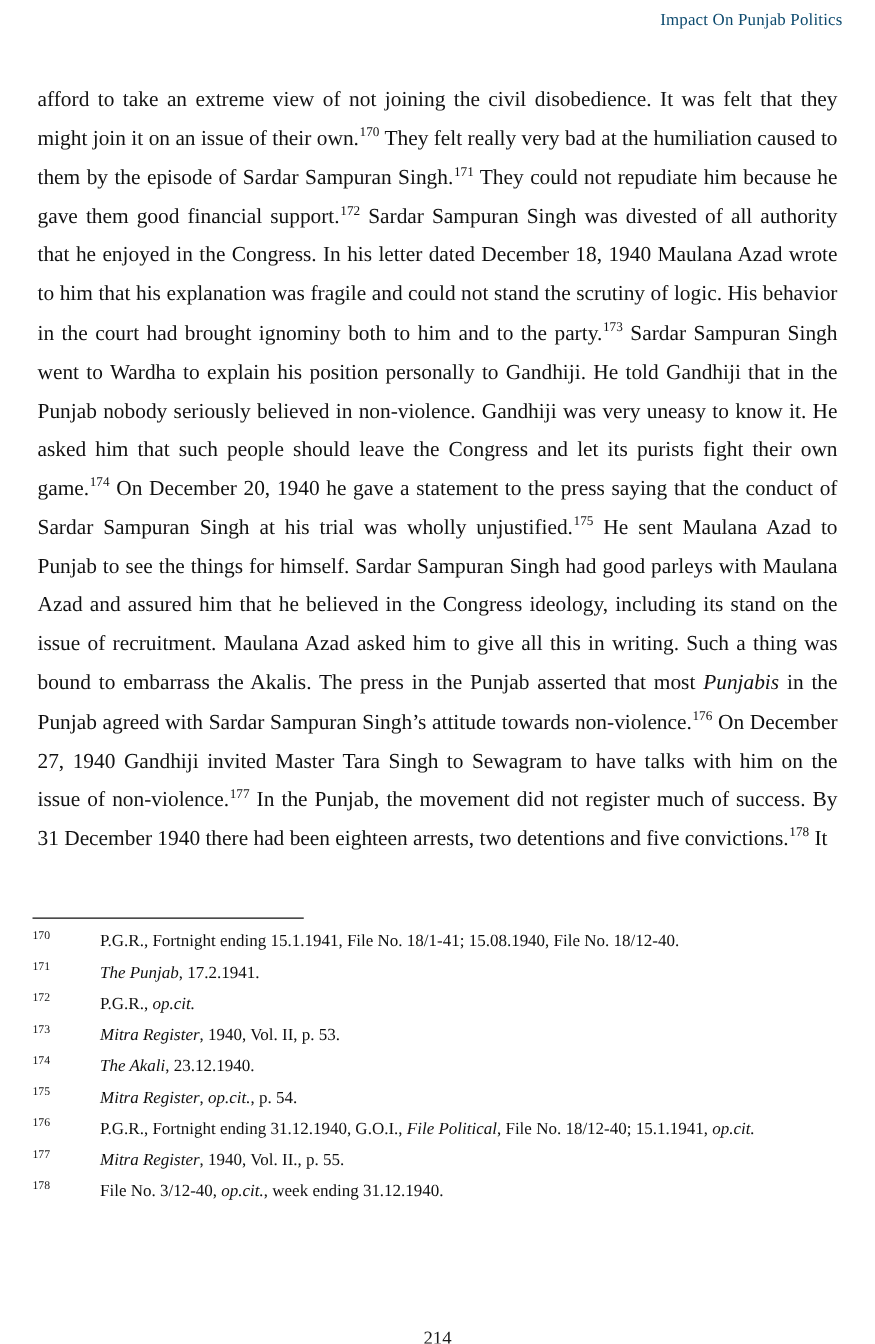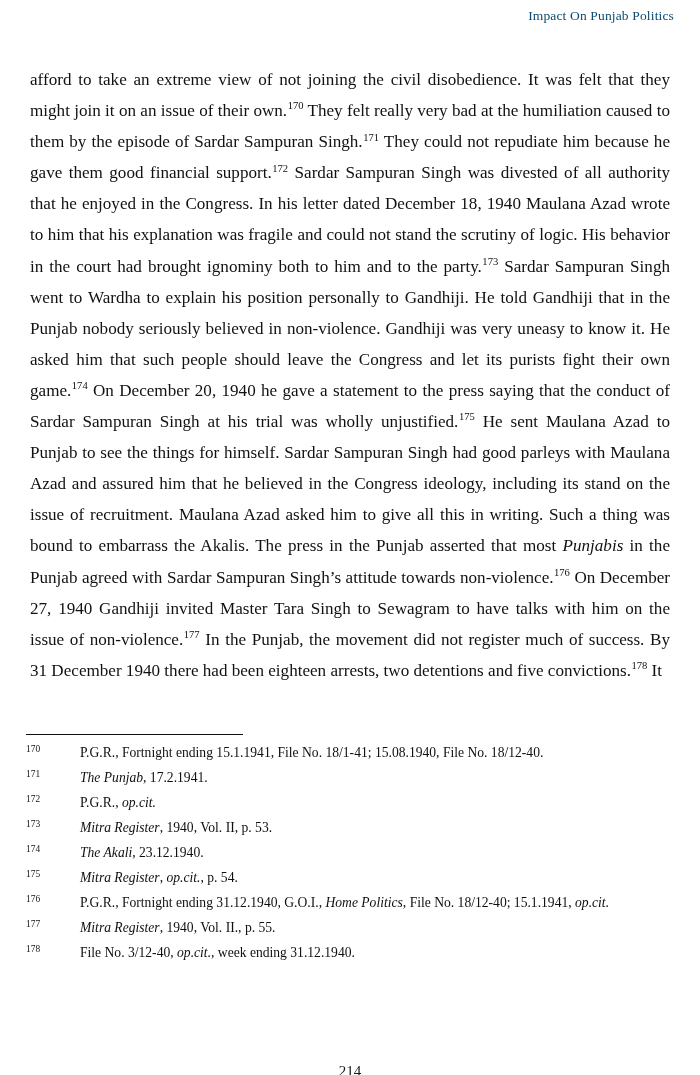--- a/index.html
+++ b/index.html
@@ -146,21 +146,21 @@
       <div class="fn-item sp-174">
         <span class="fn-num">174</span>
         <span class="fn-text"><i>The Akali</i>, 23.12.1940.</span>
       </div>
       <div class="fn-item sp-175">
         <span class="fn-num">175</span>
         <span class="fn-text"><i>Mitra Register</i>, <i>op.cit.</i>, p. 54.</span>
       </div>
       <div class="fn-item sp-176">
         <span class="fn-num">176</span>
-        <span class="fn-text">P.G.R., Fortnight ending 31.12.1940, G.O.I., <i>Home Politics</i>, File No. 18/12-40; 15.1.1941, <i>op.cit.</i></span>
+        <span class="fn-text">P.G.R., Fortnight ending 31.12.1940, G.O.I., <i>File Political</i>, File No. 18/12-40; 15.1.1941, <i>op.cit.</i></span>
       </div>
       <div class="fn-item sp-177">
         <span class="fn-num">177</span>
         <span class="fn-text"><i>Mitra Register</i>, 1940, Vol. II., p. 55.</span>
       </div>
       <div class="fn-item sp-178">
         <span class="fn-num">178</span>
         <span class="fn-text">File No. 3/12-40, <i>op.cit.</i>, week ending 31.12.1940.</span>
       </div>
     </div>

